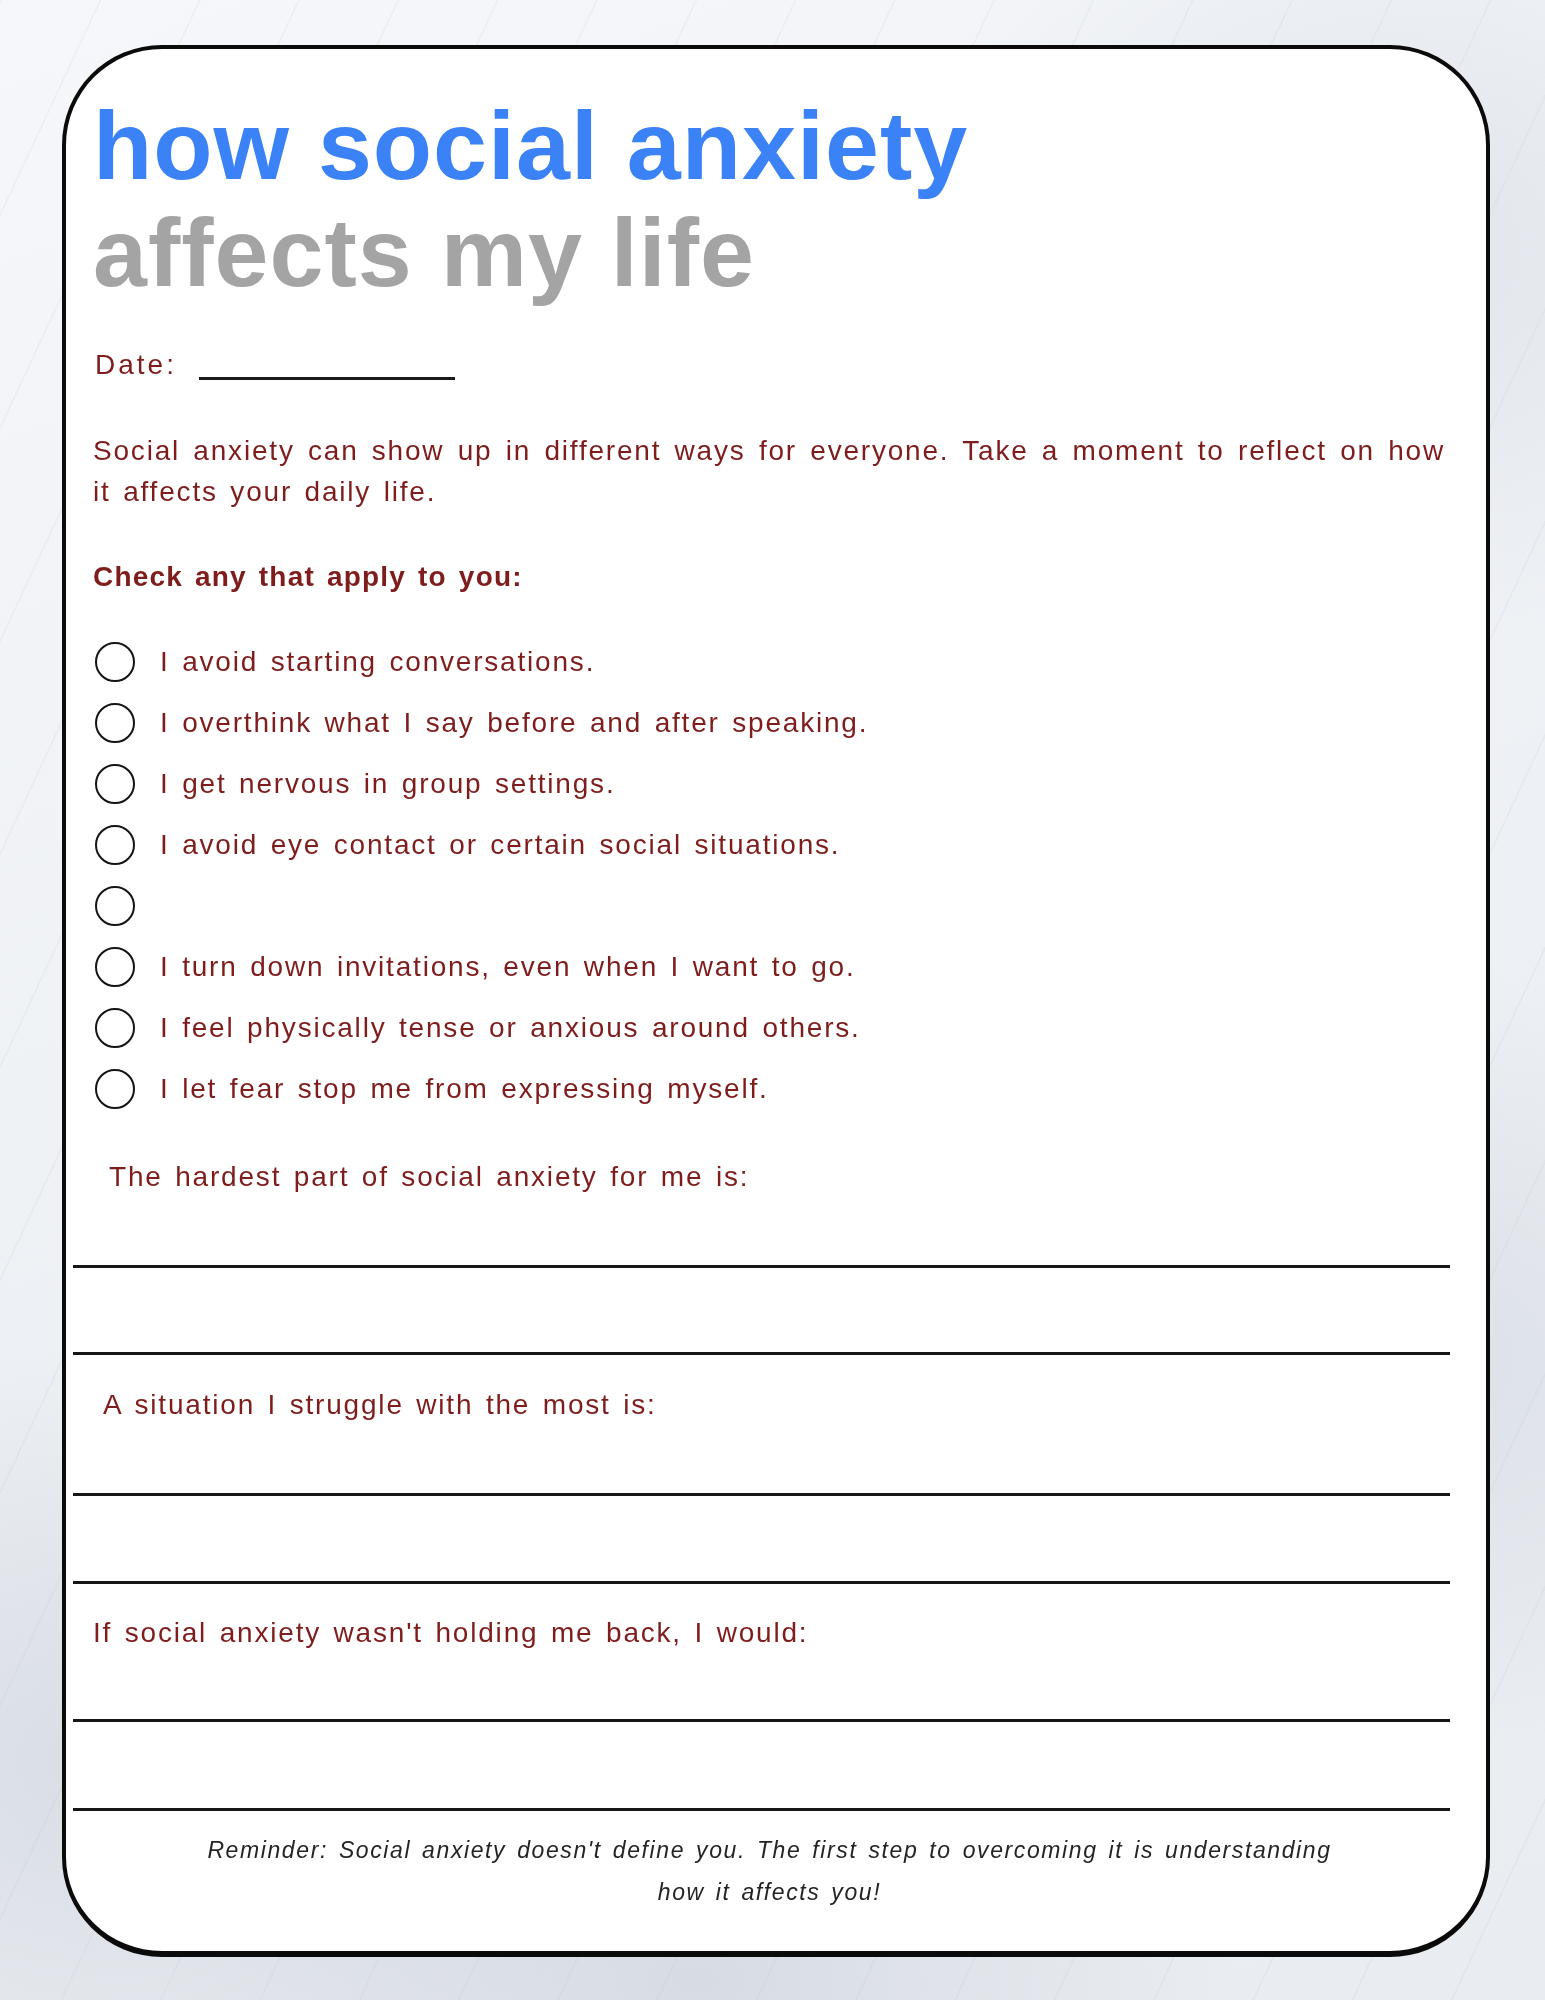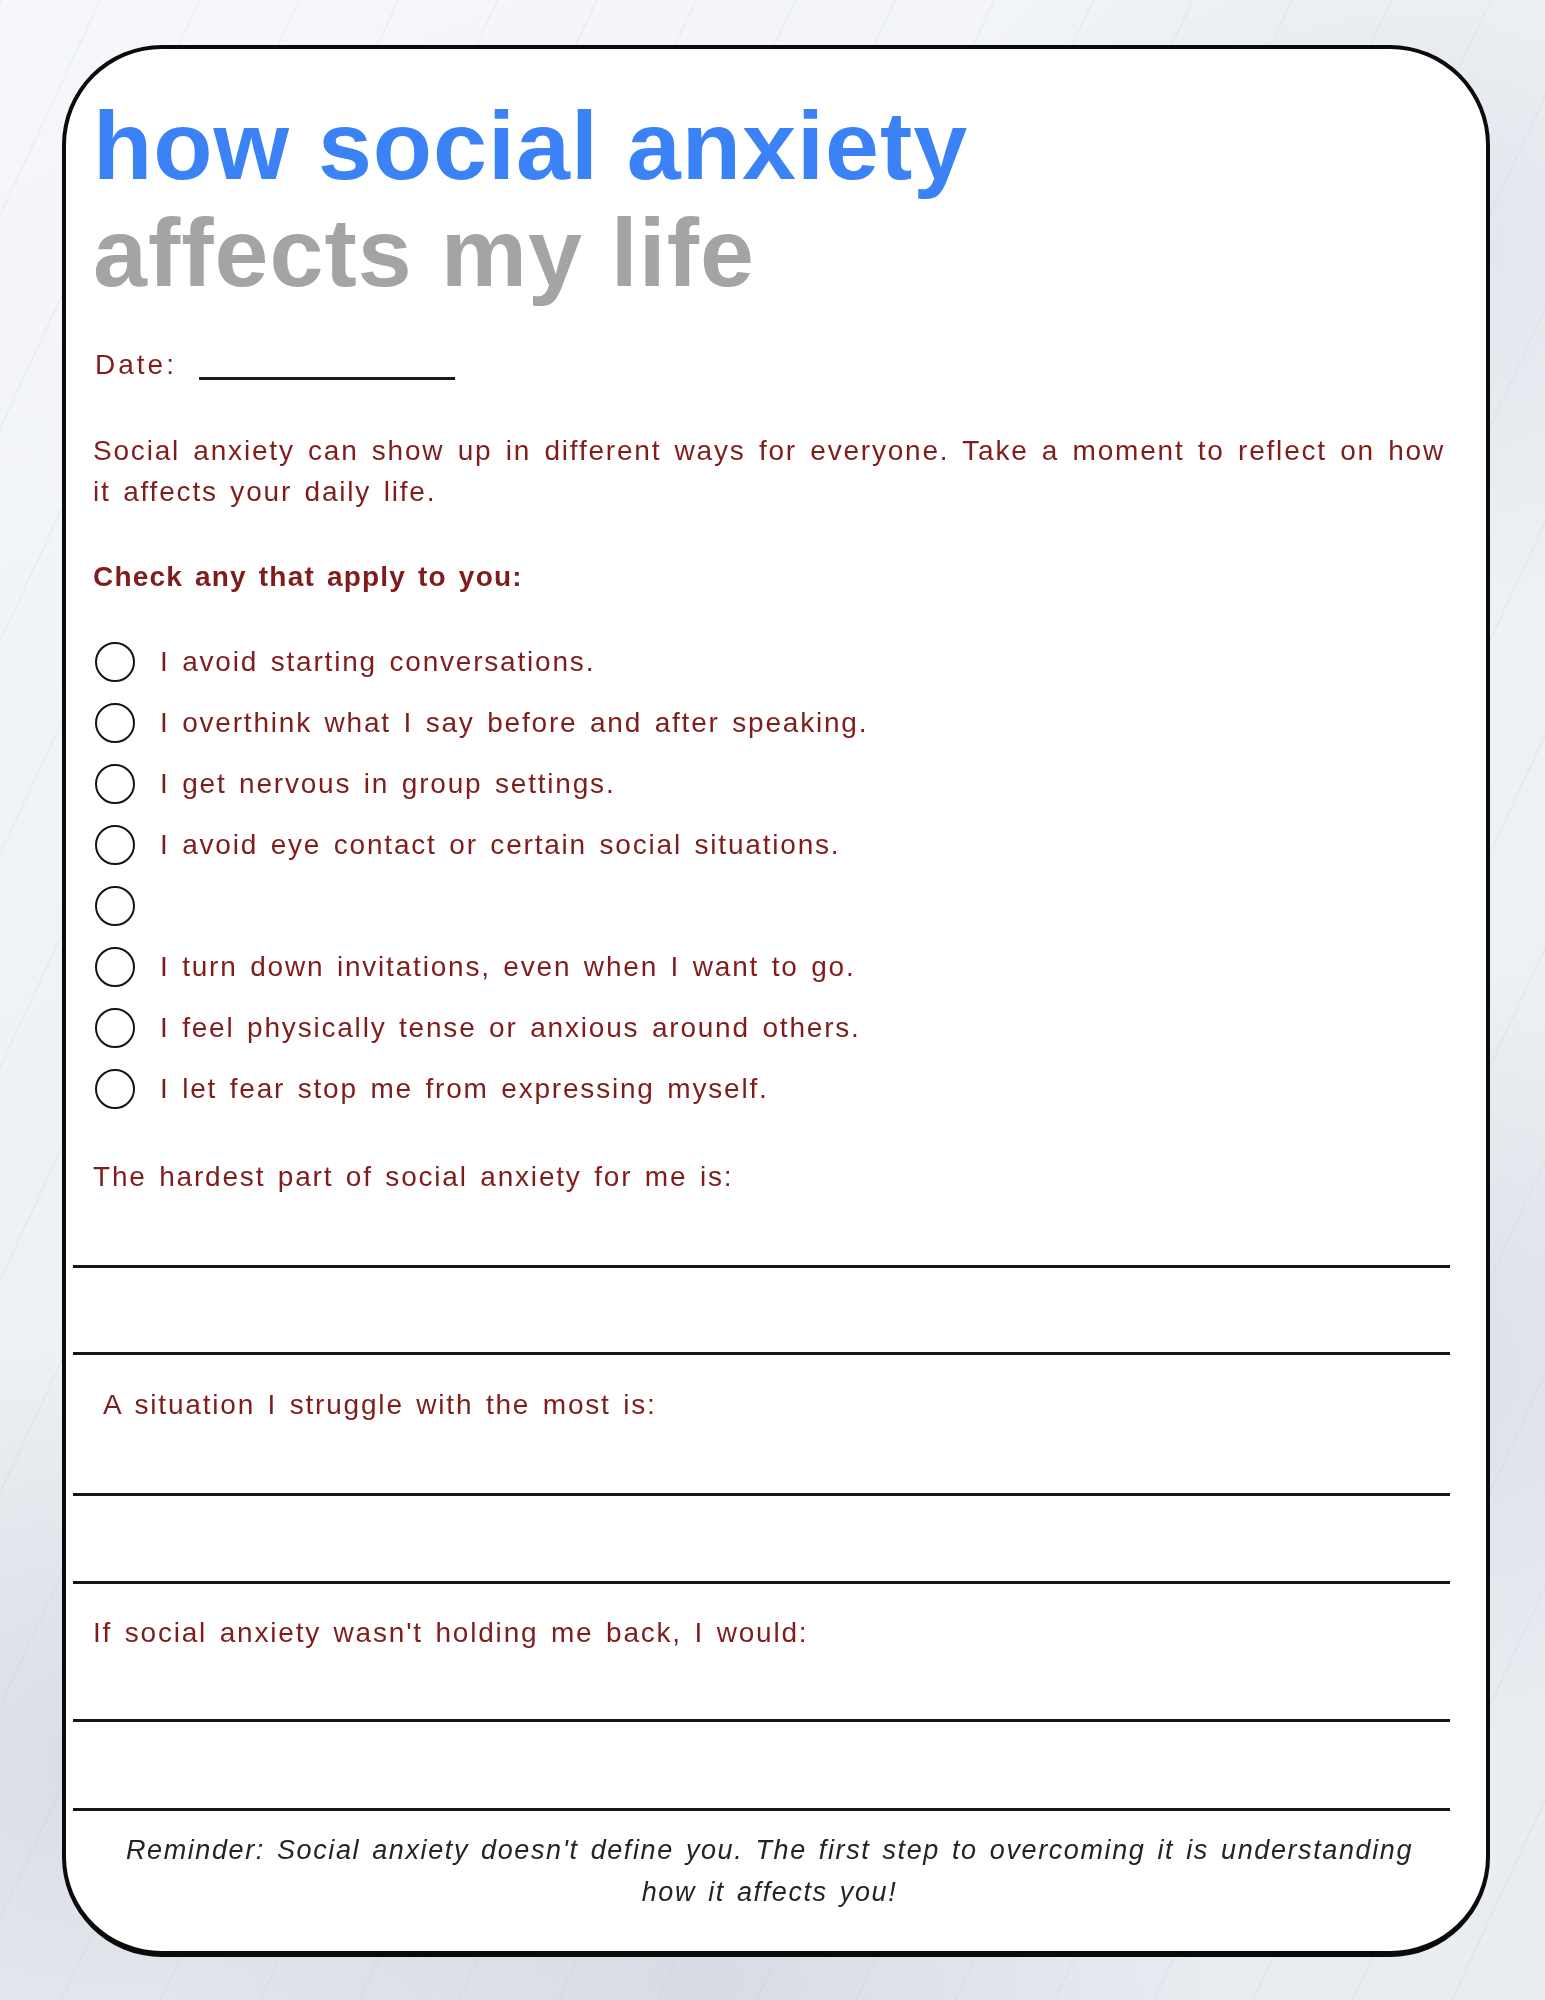--- a/index.html
+++ b/index.html
@@ -26,21 +26,21 @@
   .date-row{left:29px;top:300px;}
   .date-line{display:inline-block;width:256px;height:26px;border-bottom:3px solid #1a1a1a;margin-left:22px;vertical-align:-6px;}
   .intro{left:27px;width:1352px;top:381px;line-height:41px;text-align:justify;}
   .check-header{left:27px;top:512px;font-weight:700;letter-spacing:1.2px;}
   .checklist{left:27px;top:582px;right:40px;}
   .row{display:flex;align-items:center;height:61px;}
   .circle{width:40px;height:40px;border:2.5px solid #141414;border-radius:50%;margin-left:2px;flex:0 0 auto;box-sizing:border-box;background:#fff;}
   .row-label{margin-left:25px;}
   .prompt{left:27px;}
   .wline{position:absolute;left:7px;right:36px;height:3px;background:#161616;}
-  .reminder{left:27px;right:40px;top:1780px;text-align:center;font-style:italic;font-size:27px;line-height:42px;color:#242424;letter-spacing:1.6px;word-spacing:3px;}
+  .reminder{left:27px;right:40px;top:1780px;text-align:center;font-style:italic;font-size:23px;line-height:42px;color:#242424;letter-spacing:1.6px;word-spacing:3px;}
 </style>
 </head>
 <body>
 
 <div class="card">
 
   <div class="abs" style="left:27px;top:44px;">
     <div class="t1">how social anxiety</div>
     <div class="t2">affects my life</div>
   </div>
@@ -80,21 +80,21 @@
     <div class="row">
       <span class="circle"></span>
       <span class="body-text row-label">I feel physically tense or anxious around others.</span>
     </div>
     <div class="row">
       <span class="circle"></span>
       <span class="body-text row-label">I let fear stop me from expressing myself.</span>
     </div>
   </div>
 
-  <div class="abs body-text prompt" style="top:1112px;">The hardest part of social anxiety for me is:</div>
+  <div class="abs body-text prompt" style="top:1112px;margin-left:16px;">The hardest part of social anxiety for me is:</div>
   <div class="wline" style="top:1216px;"></div>
   <div class="wline" style="top:1303px;"></div>
 
   <div class="abs body-text prompt" style="top:1340px;left:37px;">A situation I struggle with the most is:</div>
   <div class="wline" style="top:1444px;"></div>
   <div class="wline" style="top:1532px;"></div>
 
   <div class="abs body-text prompt" style="top:1568px;">If social anxiety wasn't holding me back, I would:</div>
   <div class="wline" style="top:1670px;"></div>
   <div class="wline" style="top:1759px;"></div>

